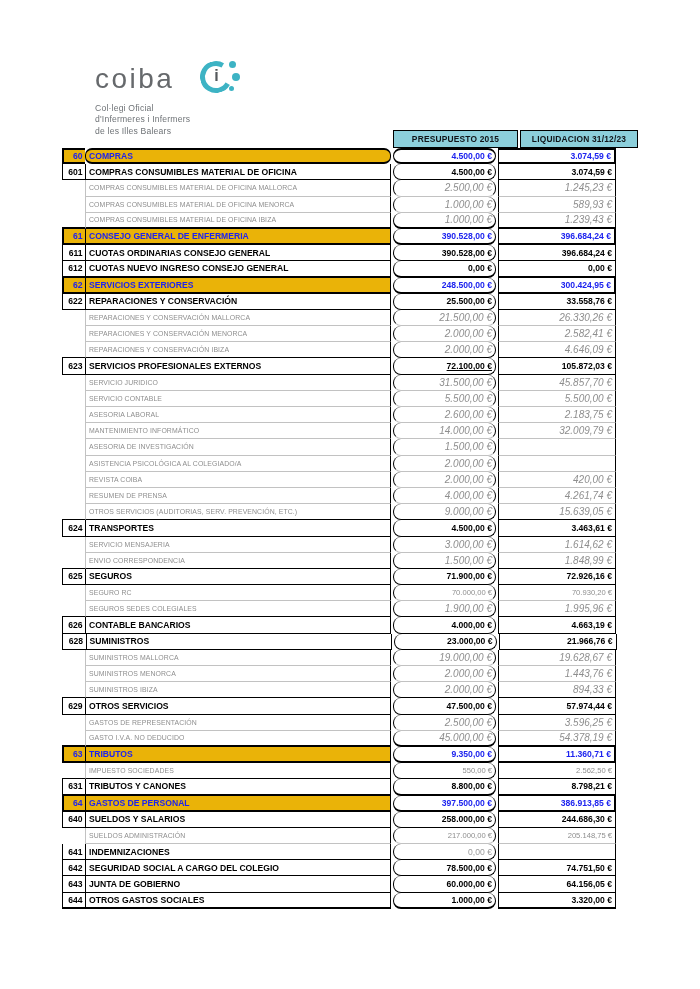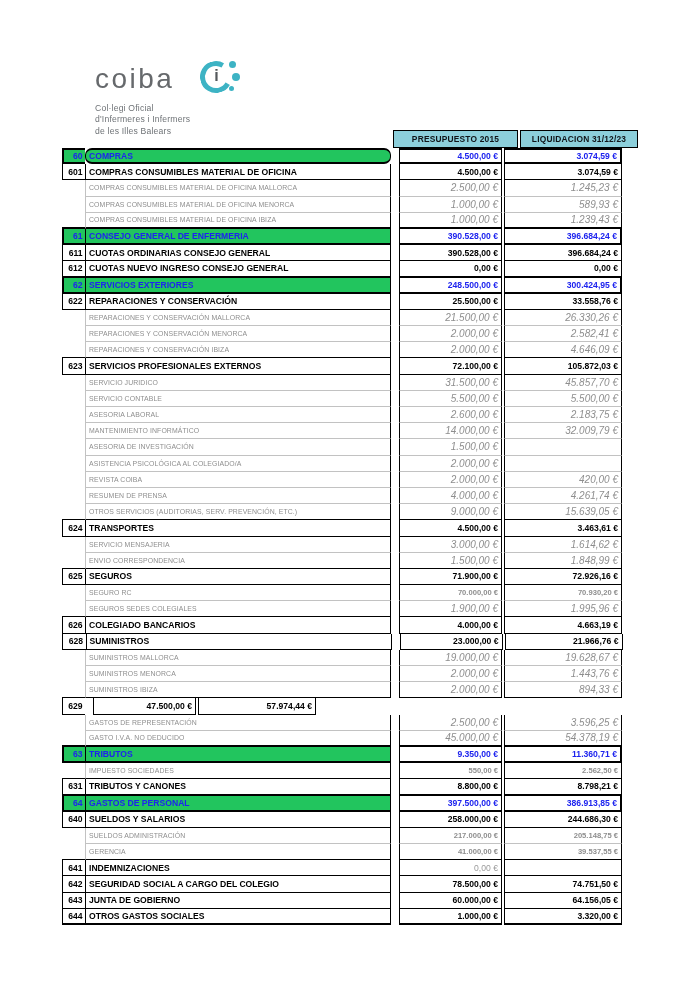--- a/index.html
+++ b/index.html
@@ -26,35 +26,35 @@
   .thead{display:flex;margin-left:331px;}
   .th{box-sizing:border-box;width:125px;height:18px;background:#8ccfdb;border:1px solid #000;
       display:flex;align-items:center;justify-content:center;font-size:8.4px;font-weight:700;color:#101418;
       letter-spacing:0.2px;}
   .th2{width:118px;margin-left:2px;}
 
   .row{display:flex;height:16.19px;box-sizing:border-box;}
   .row>div{box-sizing:border-box;overflow:hidden;white-space:nowrap;}
   .c-code{width:23px;display:flex;align-items:center;justify-content:flex-end;padding-right:2.5px;font-weight:700;}
   .c-label{width:306px;display:flex;align-items:center;padding-left:3px;}
-  .c-v1{width:103px;margin-left:8px;}
+  .c-v1{width:103px;margin-left:2px;border-radius:8px;}
   .c-v2{width:118px;margin-left:2px;}
   .val{display:flex;align-items:center;justify-content:flex-end;padding-right:3px;}
 
-  .r-section .c-code,.r-section .c-label{background:#22c55e;color:#1d23ef;font-weight:700;font-size:8.6px;}
+  .r-section .c-code,.r-section .c-label{background:#eab308;color:#1d23ef;font-weight:700;font-size:8.6px;}
   .r-section .val{color:#1d23ef;font-weight:700;font-size:8.6px;}
 
   .r-category .c-code,.r-category .c-label,.r-category .val{color:#000;font-weight:700;font-size:8.6px;}
 
   .r-category-muted .c-code,.r-category-muted .c-label{color:#000;font-weight:700;font-size:8.6px;}
   .r-category-muted .val{color:#9b9b9b;font-weight:400;font-size:8.6px;}
 
   .r-sub .c-label,.r-sub-plain .c-label{color:#8e8e8e;font-size:6.9px;font-weight:400;letter-spacing:0.1px;}
   .r-sub .val{color:#8e8e8e;font-size:10px;font-style:italic;font-weight:400;}
-  .r-sub-plain .val{color:#8e8e8e;font-size:7.6px;font-weight:700;padding-left:12px;}
+  .r-sub-plain .val{color:#8e8e8e;font-size:7.6px;font-weight:400;padding-left:12px;}
 </style>
 </head>
 <body>
 
 <div class="page">
 
   <div class="logo">
     <div class="logo-top">
       <span class="brand">coiba</span>
       <span class="icon">
@@ -152,21 +152,21 @@
         </div>
         <div class="row r-sub">
           <div class="c-code" style="border-bottom: 1px solid rgb(0, 0, 0); border-left: none;"></div>
           <div class="c-label" style="border-bottom: 1px solid rgb(0, 0, 0); border-left: 1px solid rgb(194, 194, 194); border-right: 1px solid rgb(0, 0, 0);">REPARACIONES Y CONSERVACIÓN IBIZA</div>
           <div class="c-v1 val" style="border-bottom: 1px solid rgb(0, 0, 0); border-left: 1px solid rgb(0, 0, 0); border-right: 1px solid rgb(0, 0, 0);">2.000,00 €</div>
           <div class="c-v2 val" style="border-bottom: 1px solid rgb(0, 0, 0); border-left: 1px solid rgb(0, 0, 0); border-right: 1px solid rgb(0, 0, 0);">4.646,09 €</div>
         </div>
         <div class="row r-category">
           <div class="c-code" style="border-bottom: 1px solid rgb(0, 0, 0); border-left: 1px solid rgb(0, 0, 0);">623</div>
           <div class="c-label" style="border-bottom: 1px solid rgb(0, 0, 0); border-left: 1px solid rgb(0, 0, 0); border-right: 1px solid rgb(0, 0, 0);">SERVICIOS PROFESIONALES EXTERNOS</div>
-          <div class="c-v1 val" style="border-bottom: 1px solid rgb(0, 0, 0); border-left: 1px solid rgb(0, 0, 0); border-right: 1px solid rgb(0, 0, 0);">72.100,00 €</div>
+          <div class="c-v1 val" style="border-bottom: 1px solid rgb(0, 0, 0); border-left: 1px solid rgb(0, 0, 0); border-right: 1px solid rgb(0, 0, 0); text-decoration: underline;">72.100,00 €</div>
           <div class="c-v2 val" style="border-bottom: 1px solid rgb(0, 0, 0); border-left: 1px solid rgb(0, 0, 0); border-right: 1px solid rgb(0, 0, 0);">105.872,03 €</div>
         </div>
         <div class="row r-sub">
           <div class="c-code" style="border-left: none;"></div>
           <div class="c-label" style="border-bottom: 1px solid rgb(194, 194, 194); border-left: 1px solid rgb(194, 194, 194); border-right: 1px solid rgb(0, 0, 0);">SERVICIO JURIDICO</div>
           <div class="c-v1 val" style="border-bottom: 1px solid rgb(194, 194, 194); border-left: 1px solid rgb(0, 0, 0); border-right: 1px solid rgb(0, 0, 0);">31.500,00 €</div>
           <div class="c-v2 val" style="border-bottom: 1px solid rgb(194, 194, 194); border-left: 1px solid rgb(0, 0, 0); border-right: 1px solid rgb(0, 0, 0);">45.857,70 €</div>
         </div>
         <div class="row r-sub">
           <div class="c-code" style="border-left: none;"></div>
@@ -247,21 +247,21 @@
           <div class="c-v2 val" style="border-bottom: 1px solid rgb(194, 194, 194); border-left: 1px solid rgb(0, 0, 0); border-right: 1px solid rgb(0, 0, 0);">70.930,20 €</div>
         </div>
         <div class="row r-sub">
           <div class="c-code" style="border-bottom: 1px solid rgb(0, 0, 0); border-left: none;"></div>
           <div class="c-label" style="border-bottom: 1px solid rgb(0, 0, 0); border-left: 1px solid rgb(194, 194, 194); border-right: 1px solid rgb(0, 0, 0);">SEGUROS SEDES COLEGIALES</div>
           <div class="c-v1 val" style="border-bottom: 1px solid rgb(0, 0, 0); border-left: 1px solid rgb(0, 0, 0); border-right: 1px solid rgb(0, 0, 0);">1.900,00 €</div>
           <div class="c-v2 val" style="border-bottom: 1px solid rgb(0, 0, 0); border-left: 1px solid rgb(0, 0, 0); border-right: 1px solid rgb(0, 0, 0);">1.995,96 €</div>
         </div>
         <div class="row r-category">
           <div class="c-code" style="border-bottom: 1px solid rgb(0, 0, 0); border-left: 1px solid rgb(0, 0, 0);">626</div>
-          <div class="c-label" style="border-bottom: 1px solid rgb(0, 0, 0); border-left: 1px solid rgb(0, 0, 0); border-right: 1px solid rgb(0, 0, 0);">COLEGIADO BANCARIOS</div>
+          <div class="c-label" style="border-bottom: 1px solid rgb(0, 0, 0); border-left: 1px solid rgb(0, 0, 0); border-right: 1px solid rgb(0, 0, 0);">CONTABLE BANCARIOS</div>
           <div class="c-v1 val" style="border-bottom: 1px solid rgb(0, 0, 0); border-left: 1px solid rgb(0, 0, 0); border-right: 1px solid rgb(0, 0, 0);">4.000,00 €</div>
           <div class="c-v2 val" style="border-bottom: 1px solid rgb(0, 0, 0); border-left: 1px solid rgb(0, 0, 0); border-right: 1px solid rgb(0, 0, 0);">4.663,19 €</div>
         </div>
         <div class="row r-category">
           <div class="c-code" style="border-bottom: 1px solid rgb(0, 0, 0); border-left: 1px solid rgb(0, 0, 0); padding-left: 20px;">628</div>
           <div class="c-label" style="border-bottom: 1px solid rgb(0, 0, 0); border-left: 1px solid rgb(0, 0, 0); border-right: 1px solid rgb(0, 0, 0);">SUMINISTROS</div>
           <div class="c-v1 val" style="border-bottom: 1px solid rgb(0, 0, 0); border-left: 1px solid rgb(0, 0, 0); border-right: 1px solid rgb(0, 0, 0);">23.000,00 €</div>
           <div class="c-v2 val" style="border-bottom: 1px solid rgb(0, 0, 0); border-left: 1px solid rgb(0, 0, 0); border-right: 1px solid rgb(0, 0, 0);">21.966,76 €</div>
         </div>
         <div class="row r-sub">
@@ -277,20 +277,21 @@
           <div class="c-v2 val" style="border-bottom: 1px solid rgb(194, 194, 194); border-left: 1px solid rgb(0, 0, 0); border-right: 1px solid rgb(0, 0, 0);">1.443,76 €</div>
         </div>
         <div class="row r-sub">
           <div class="c-code" style="border-bottom: 1px solid rgb(0, 0, 0); border-left: none;"></div>
           <div class="c-label" style="border-bottom: 1px solid rgb(0, 0, 0); border-left: 1px solid rgb(194, 194, 194); border-right: 1px solid rgb(0, 0, 0);">SUMINISTROS IBIZA</div>
           <div class="c-v1 val" style="border-bottom: 1px solid rgb(0, 0, 0); border-left: 1px solid rgb(0, 0, 0); border-right: 1px solid rgb(0, 0, 0);">2.000,00 €</div>
           <div class="c-v2 val" style="border-bottom: 1px solid rgb(0, 0, 0); border-left: 1px solid rgb(0, 0, 0); border-right: 1px solid rgb(0, 0, 0);">894,33 €</div>
         </div>
         <div class="row r-category">
           <div class="c-code" style="border-bottom: 1px solid rgb(0, 0, 0); border-left: 1px solid rgb(0, 0, 0);">629</div>
+          <div class="c-label" style="border-bottom: 1px solid rgb(0, 0, 0); border-left: 1px solid rgb(0, 0, 0); border-right: 1px solid rgb(0, 0, 0);">OTROS SERVICIOS</div>
           <div class="c-v1 val" style="border-bottom: 1px solid rgb(0, 0, 0); border-left: 1px solid rgb(0, 0, 0); border-right: 1px solid rgb(0, 0, 0);">47.500,00 €</div>
           <div class="c-v2 val" style="border-bottom: 1px solid rgb(0, 0, 0); border-left: 1px solid rgb(0, 0, 0); border-right: 1px solid rgb(0, 0, 0);">57.974,44 €</div>
         </div>
         <div class="row r-sub">
           <div class="c-code" style="border-left: none;"></div>
           <div class="c-label" style="border-bottom: 1px solid rgb(194, 194, 194); border-left: 1px solid rgb(194, 194, 194); border-right: 1px solid rgb(0, 0, 0);">GASTOS DE REPRESENTACIÓN</div>
           <div class="c-v1 val" style="border-bottom: 1px solid rgb(194, 194, 194); border-left: 1px solid rgb(0, 0, 0); border-right: 1px solid rgb(0, 0, 0);">2.500,00 €</div>
           <div class="c-v2 val" style="border-bottom: 1px solid rgb(194, 194, 194); border-left: 1px solid rgb(0, 0, 0); border-right: 1px solid rgb(0, 0, 0);">3.596,25 €</div>
         </div>
         <div class="row r-sub">
@@ -327,26 +328,20 @@
           <div class="c-code" style="border-bottom: 1px solid rgb(0, 0, 0); border-left: 1px solid rgb(0, 0, 0);">640</div>
           <div class="c-label" style="border-bottom: 1px solid rgb(0, 0, 0); border-left: 1px solid rgb(0, 0, 0); border-right: 1px solid rgb(0, 0, 0);">SUELDOS Y SALARIOS</div>
           <div class="c-v1 val" style="border-bottom: 1px solid rgb(0, 0, 0); border-left: 1px solid rgb(0, 0, 0); border-right: 1px solid rgb(0, 0, 0);">258.000,00 €</div>
           <div class="c-v2 val" style="border-bottom: 1px solid rgb(0, 0, 0); border-left: 1px solid rgb(0, 0, 0); border-right: 1px solid rgb(0, 0, 0);">244.686,30 €</div>
         </div>
         <div class="row r-sub-plain">
           <div class="c-code" style="border-left: none;"></div>
           <div class="c-label" style="border-bottom: 1px solid rgb(194, 194, 194); border-left: 1px solid rgb(194, 194, 194); border-right: 1px solid rgb(0, 0, 0);">SUELDOS ADMINISTRACIÓN</div>
           <div class="c-v1 val" style="border-bottom: 1px solid rgb(194, 194, 194); border-left: 1px solid rgb(0, 0, 0); border-right: 1px solid rgb(0, 0, 0);">217.000,00 €</div>
           <div class="c-v2 val" style="border-bottom: 1px solid rgb(194, 194, 194); border-left: 1px solid rgb(0, 0, 0); border-right: 1px solid rgb(0, 0, 0);">205.148,75 €</div>
-        </div>
-        <div class="row r-sub-plain">
-          <div class="c-code" style="border-bottom: 1px solid rgb(0, 0, 0); border-left: none;"></div>
-          <div class="c-label" style="border-bottom: 1px solid rgb(0, 0, 0); border-left: 1px solid rgb(194, 194, 194); border-right: 1px solid rgb(0, 0, 0);">GERENCIA</div>
-          <div class="c-v1 val" style="border-bottom: 1px solid rgb(0, 0, 0); border-left: 1px solid rgb(0, 0, 0); border-right: 1px solid rgb(0, 0, 0);">41.000,00 €</div>
-          <div class="c-v2 val" style="border-bottom: 1px solid rgb(0, 0, 0); border-left: 1px solid rgb(0, 0, 0); border-right: 1px solid rgb(0, 0, 0);">39.537,55 €</div>
         </div>
         <div class="row r-category-muted">
           <div class="c-code" style="border-bottom: 1px solid rgb(0, 0, 0); border-left: 1px solid rgb(0, 0, 0);">641</div>
           <div class="c-label" style="border-bottom: 1px solid rgb(0, 0, 0); border-left: 1px solid rgb(0, 0, 0); border-right: 1px solid rgb(0, 0, 0);">INDEMNIZACIONES</div>
           <div class="c-v1 val" style="border-bottom: 1px solid rgb(0, 0, 0); border-left: 1px solid rgb(0, 0, 0); border-right: 1px solid rgb(0, 0, 0);">0,00 €</div>
           <div class="c-v2 val" style="border-bottom: 1px solid rgb(0, 0, 0); border-left: 1px solid rgb(0, 0, 0); border-right: 1px solid rgb(0, 0, 0);"></div>
         </div>
         <div class="row r-category">
           <div class="c-code" style="border-bottom: 1px solid rgb(0, 0, 0); border-left: 1px solid rgb(0, 0, 0);">642</div>
           <div class="c-label" style="border-bottom: 1px solid rgb(0, 0, 0); border-left: 1px solid rgb(0, 0, 0); border-right: 1px solid rgb(0, 0, 0);">SEGURIDAD SOCIAL A CARGO DEL COLEGIO</div>

